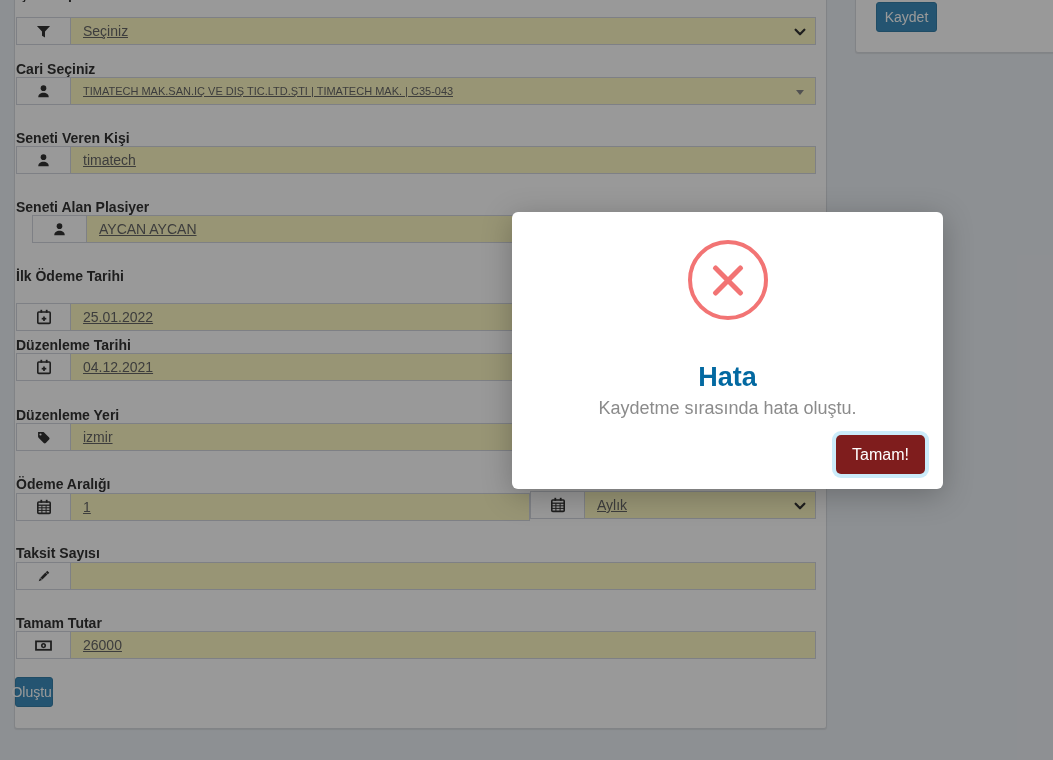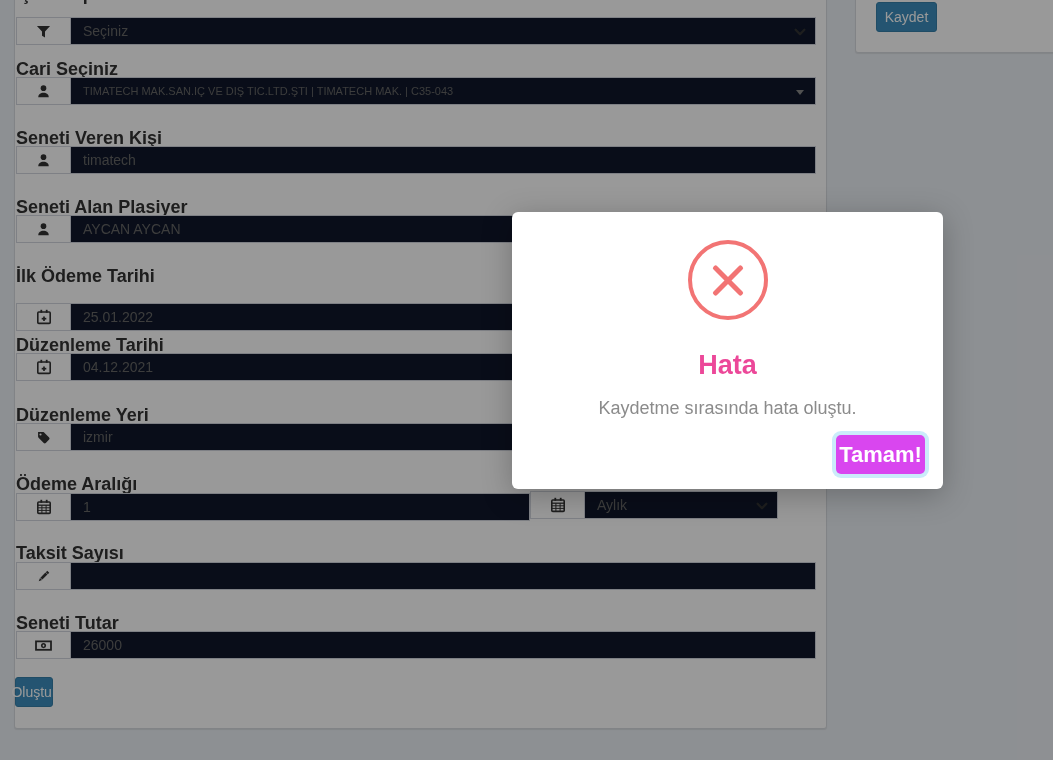--- a/index.html
+++ b/index.html
@@ -19,35 +19,35 @@
   }
   .side-card {
     position:absolute; left:855px; top:-20px; width:260px; height:73px;
     background:#fff; border:1px solid #d7dbe0; border-radius:3px;
     box-shadow:0 1px 1px rgba(0,0,0,.08);
   }
 
   
   .f-label {
     position:absolute; left:16px; height:15px; line-height:15px;
-    font-size:18px; font-weight:bold; color:#333; white-space:nowrap;
+    font-size:14px; font-weight:bold; color:#333; white-space:nowrap;
   }
   .ig { position:absolute; display:flex; height:28px; }
   .ig .addon {
     width:55px; flex:0 0 55px; background:#fff;
     border:1px solid #d2d6de;
     display:flex; align-items:center; justify-content:center;
   }
   .ig .ctl {
-    flex:1 1 auto; min-width:0; background:#0f172a;
+    flex:1 1 auto; min-width:0; background:#fef9c3;
     border:1px solid #d2d6de; border-left:none;
     font-size:14px; color:#666;
     padding:0 28px 0 12px;
     display:flex; align-items:center;
-    position:relative; white-space:nowrap; overflow:hidden;
+    position:relative; white-space:nowrap; overflow:hidden;text-decoration:underline;
   }
   input.ctl {
     display:block; padding:0 12px; outline:none;
     font-family:"Liberation Sans","DejaVu Sans",sans-serif;
   }
   .ctl .txt { overflow:hidden; text-overflow:ellipsis; }
   .ctl.small { font-size:11px; }
   .chev { position:absolute; right:8px; top:7px; }
   .tri {
     position:absolute; right:11px; top:12px;
@@ -75,31 +75,31 @@
     width:80px; height:80px; border:4px solid #f27474; border-radius:50%;
   }
   .err-circle .bar {
     position:absolute; left:50%; top:50%;
     width:40px; height:5px; margin:-2.5px 0 0 -20px;
     background:#f27474; border-radius:2px;
   }
   .err-circle .bar.a { transform:rotate(45deg); }
   .err-circle .bar.b { transform:rotate(-45deg); }
   .modal-title {
-    position:absolute; left:0; right:0; top:138px; text-align:center;
-    font-size:27px; font-weight:bold; color:#ec4899;
+    position:absolute; left:0; right:0; top:150px; text-align:center;
+    font-size:27px; font-weight:bold; color:#0369a1;
   }
   .modal-msg {
     position:absolute; left:0; right:0; top:186px; text-align:center;
     font-size:18px; color:#8b8b8b;
   }
   .modal-confirm {
     position:absolute; right:18px; bottom:15px;
     width:89px; height:39px; border:none; border-radius:5px;
-    background:#d946ef; color:#fff; font-size:22px; font-weight:bold;
+    background:#7f1d1d; color:#fff; font-size:16px; font-weight:normal;
     font-family:"Liberation Sans","DejaVu Sans",sans-serif;
     box-shadow:0 0 0 4px rgba(140,212,245,0.45);
     cursor:pointer;
   }
   svg { display:block; }
 </style>
 </head>
 <body>
 
 <div class="page">
@@ -142,21 +142,21 @@
     <span class="addon">
       <svg width="15" height="15" viewBox="0 0 16 16">
           <circle cx="8" cy="4.4" r="3" fill="#333"></circle>
           <path d="M8 9.2c-3.2 0-5.6 1.8-5.6 4.8h11.2c0-3-2.4-4.8-5.6-4.8z" fill="#333"></path>
         </svg>
     </span>
     <input class="ctl" value="timatech" style="">
   </div>
 
   <div class="f-label" style="top:200px">Seneti Alan Plasiyer</div>
-  <div class="ig" style="left:16px; top:215px; width:800px">
+  <div class="ig" style="left:32px; top:215px; width:800px">
     <span class="addon">
       <svg width="15" height="15" viewBox="0 0 16 16">
           <circle cx="8" cy="4.4" r="3" fill="#333"></circle>
           <path d="M8 9.2c-3.2 0-5.6 1.8-5.6 4.8h11.2c0-3-2.4-4.8-5.6-4.8z" fill="#333"></path>
         </svg>
     </span>
     <input class="ctl" value="AYCAN AYCAN" style="">
   </div>
 
   <div class="f-label" style="top:269px">İlk Ödeme Tarihi</div>
@@ -207,21 +207,21 @@
           <rect x="9.8" y="0.8" width="1.8" height="3" fill="#333"></rect>
           <line x1="1.8" y1="6.2" x2="14.2" y2="6.2" stroke="#333" stroke-width="1.3"></line>
           <line x1="5.9" y1="6.2" x2="5.9" y2="14" stroke="#333" stroke-width="1"></line>
           <line x1="10.1" y1="6.2" x2="10.1" y2="14" stroke="#333" stroke-width="1"></line>
           <line x1="1.8" y1="8.8" x2="14.2" y2="8.8" stroke="#333" stroke-width="1"></line>
           <line x1="1.8" y1="11.4" x2="14.2" y2="11.4" stroke="#333" stroke-width="1"></line>
         </svg>
     </span>
     <input class="ctl" value="1" style="">
   </div>
-  <div class="ig" style="left:530px; top:491px; width:248px">
+  <div class="ig" style="left:530px; top:491px; width:286px">
     <span class="addon">
       <svg width="16" height="16" viewBox="0 0 16 16">
           <rect x="1.8" y="3" width="12.4" height="11.4" rx="1" fill="none" stroke="#333" stroke-width="1.6"></rect>
           <rect x="4.4" y="0.8" width="1.8" height="3" fill="#333"></rect>
           <rect x="9.8" y="0.8" width="1.8" height="3" fill="#333"></rect>
           <line x1="1.8" y1="6.2" x2="14.2" y2="6.2" stroke="#333" stroke-width="1.3"></line>
           <line x1="5.9" y1="6.2" x2="5.9" y2="14" stroke="#333" stroke-width="1"></line>
           <line x1="10.1" y1="6.2" x2="10.1" y2="14" stroke="#333" stroke-width="1"></line>
           <line x1="1.8" y1="8.8" x2="14.2" y2="8.8" stroke="#333" stroke-width="1"></line>
           <line x1="1.8" y1="11.4" x2="14.2" y2="11.4" stroke="#333" stroke-width="1"></line>
@@ -244,21 +244,21 @@
           <g transform="rotate(45 8 8)" fill="#333">
             <rect x="6.5" y="0.8" width="3" height="2.2"></rect>
             <rect x="6.5" y="3.6" width="3" height="7.6"></rect>
             <path d="M6.5 11.8h3L8 15.2z"></path>
           </g>
         </svg>
     </span>
     <input class="ctl" value="" style="">
   </div>
 
-  <div class="f-label" style="top:616px">Seneti Tutar</div>
+  <div class="f-label" style="top:616px">Tamam Tutar</div>
   <div class="ig" style="left:16px; top:631px; width:800px">
     <span class="addon">
       <svg width="17" height="15" viewBox="0 0 18 16">
           <rect x="1" y="3.6" width="16" height="9" fill="none" stroke="#333" stroke-width="1.9"></rect>
           <circle cx="9" cy="8.1" r="2.7" fill="#333"></circle>
           <ellipse cx="9" cy="8.1" rx="0.9" ry="1.3" fill="#fff"></ellipse>
         </svg>
     </span>
     <input class="ctl" value="26000" style="">
   </div>

